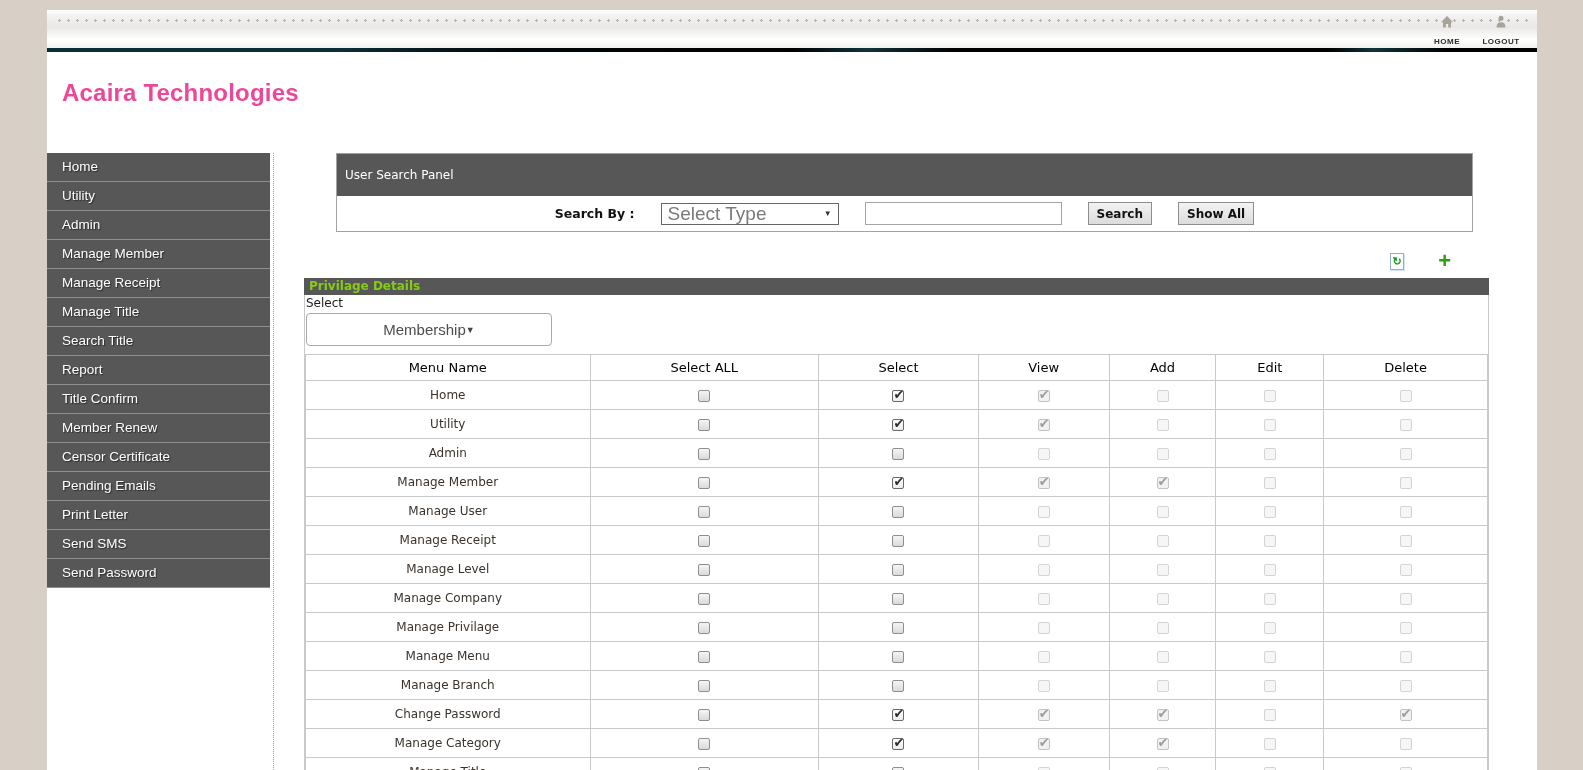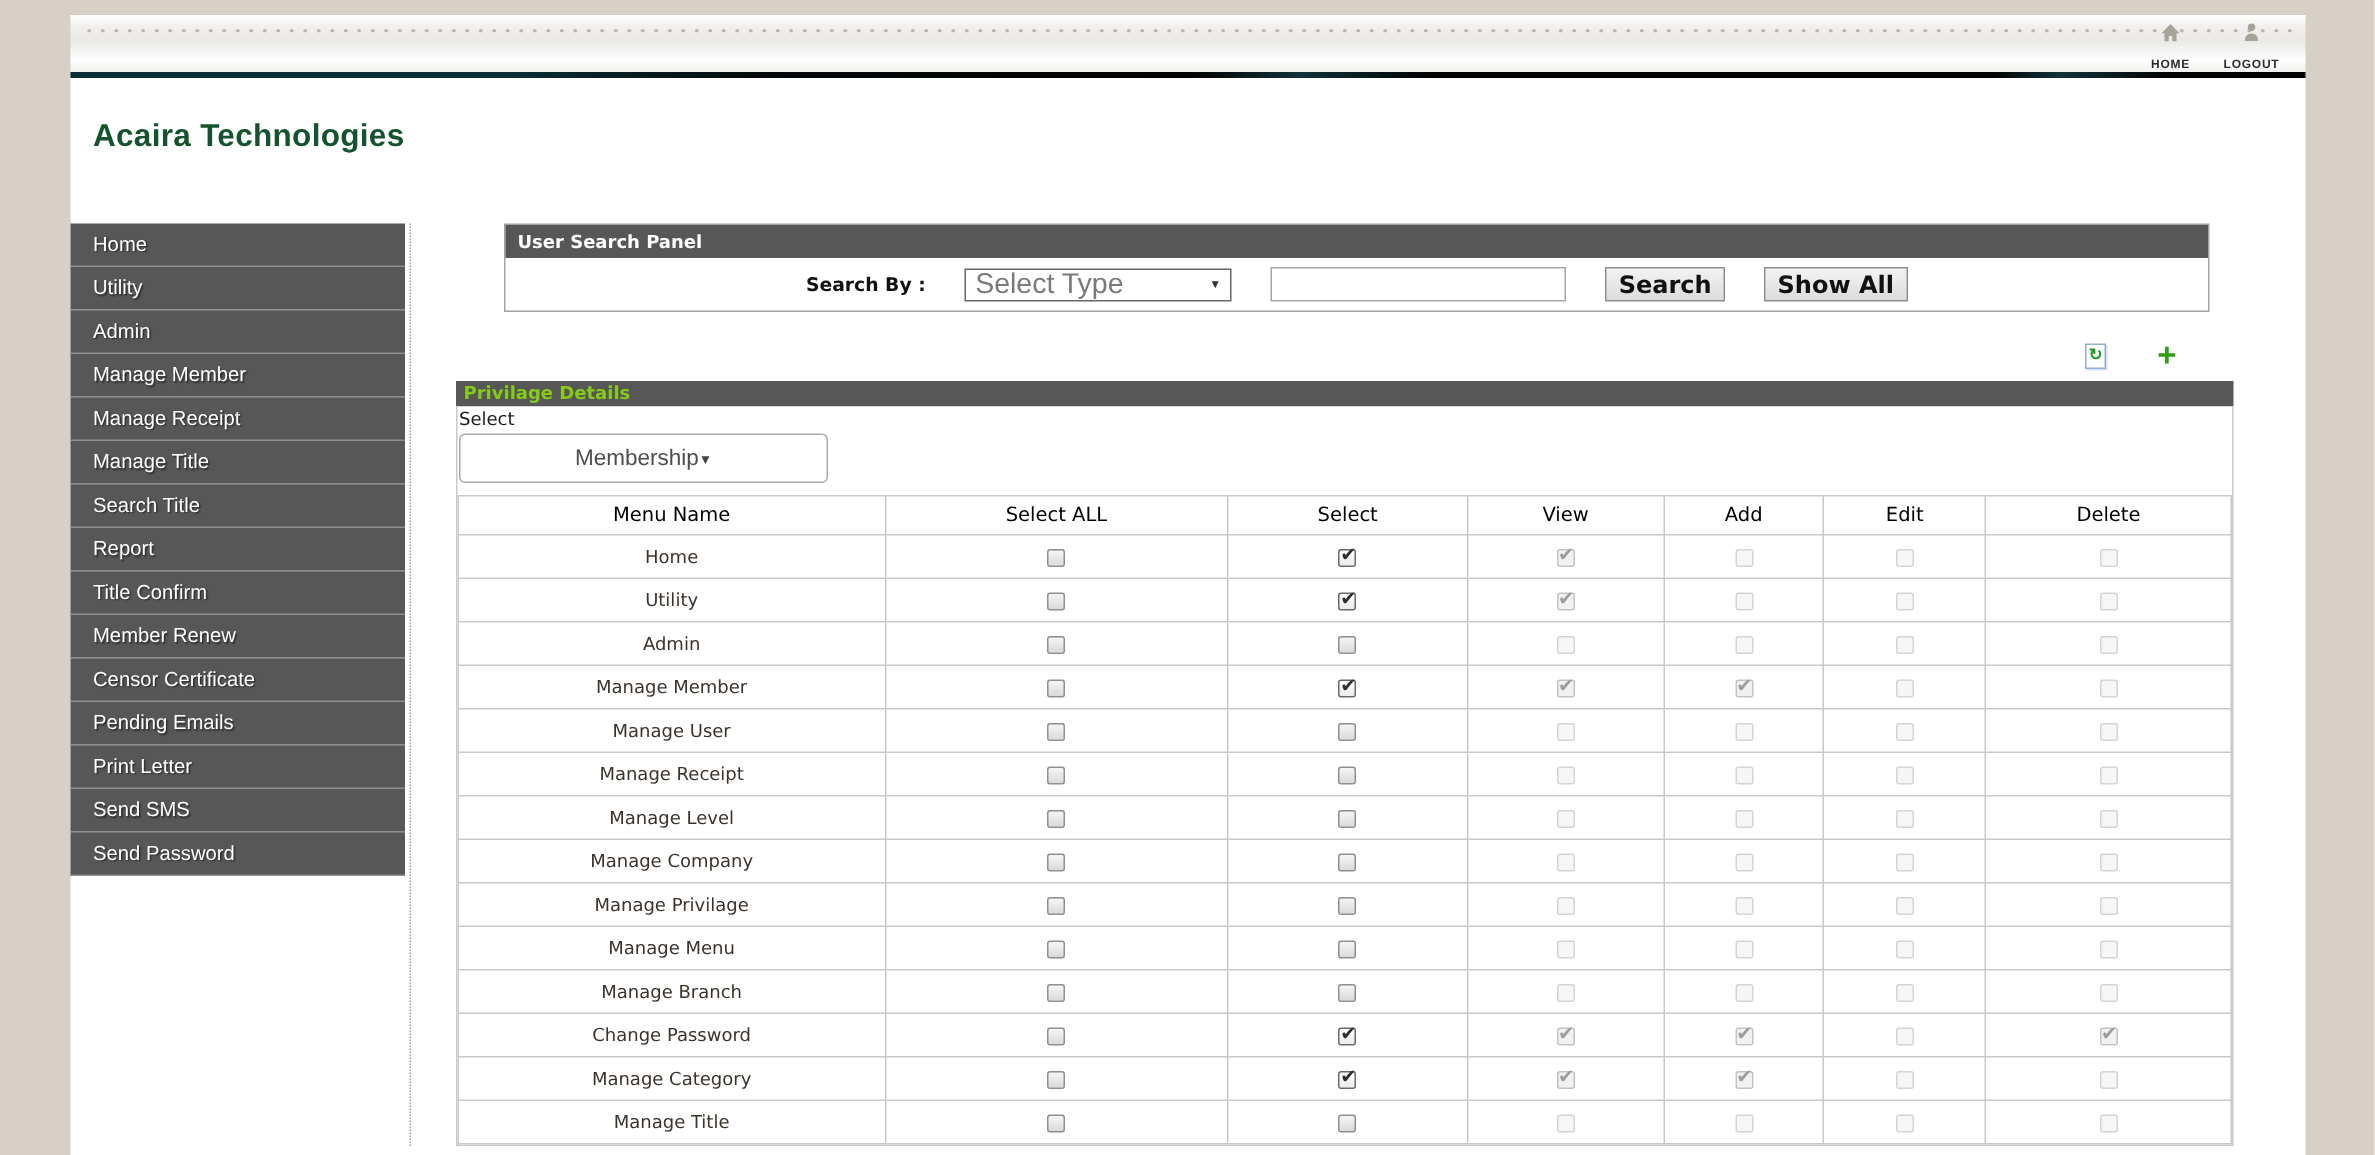--- a/index.html
+++ b/index.html
@@ -18,48 +18,48 @@
   .top-links { position:absolute; right:12px; top:4px; display:flex; gap:6px; }
   .top-link { width:48px; display:flex; flex-direction:column; align-items:center; cursor:pointer; }
   .top-link svg { width:16px; height:16px; }
   .top-link .lbl { margin-top:3px; font-size:8px; font-weight:bold; letter-spacing:.5px; color:#2a2a2a; }
 
   .darkline { height:4px;
     background:linear-gradient(90deg,#0b2d35 0%,#0b2d35 20%,#06181c 26%,#020608 32%,#000 50%,#10333a 55%,#000 61%,#000 86%,#12343b 89%,#000 94%,#000 100%); }
 
   
   .content { background:#ffffff; min-height:718px; padding-bottom:10px; }
-  .page-title { padding:27px 0 0 15px; font-size:21px; font-weight:bold; color:#14532d; letter-spacing:.2px; }
+  .page-title { padding:27px 0 0 15px; font-size:24px; font-weight:bold; color:#ec4899; letter-spacing:.2px; }
 
   .layout { display:flex; align-items:stretch; margin-top:46px; }
 
   
   .sidebar { width:223px; flex:0 0 223px; }
   .sidebar ul { list-style:none; }
   .sidebar li { background:#575757; border-bottom:1px solid #8f8f8f; height:29px; line-height:28px;
     padding-left:15px; color:#fff; font-size:13.5px; text-shadow:1px 1px 1px rgba(0,0,0,.5); cursor:pointer; }
   .sidebar li:last-child { border-bottom:1px solid #8f8f8f; }
 
   .v-divider { width:4px; flex:0 0 4px; border-right:1px dotted #a39b8e; }
 
   
   .main { flex:1; position:relative; }
 
   
   .search-panel { margin-left:62px; width:1137px; border:1px solid #a2a2a2; background:#fff; }
   .search-panel .panel-head { background:#575757; color:#fff; font-family:"DejaVu Sans", sans-serif;
-    font-size:12px; font-weight:bold; padding:4px 8px; }
+    font-size:12px; font-weight:normal; padding:14px 8px; }
   .search-panel .panel-body { height:35px; display:flex; align-items:center; justify-content:center; gap:26px; }
   .searchby-label { font-family:"DejaVu Sans", sans-serif; font-size:12.5px; font-weight:bold; color:#111; }
   .type-select { width:178px; height:22px; border:1px solid #666; background:#fff; display:flex;
     align-items:center; justify-content:space-between; padding:0 6px; cursor:pointer; }
   .type-select .val { font-size:19px; color:#7a7a7a; }
   .type-select .arrow { font-size:8px; color:#333; }
   .search-input { width:197px; height:23px; border:1px solid #a5a5a5; font-size:13px; padding:0 4px; }
-  .btn { height:23px; padding:0 8px; font-family:"DejaVu Sans", sans-serif; font-size:16px; font-weight:bold;
+  .btn { height:23px; padding:0 8px; font-family:"DejaVu Sans", sans-serif; font-size:12px; font-weight:bold;
     color:#111; background:linear-gradient(#f3f3f3,#dcdcdc); border:1px solid #8d8d8d; cursor:pointer; }
 
   
   .tool-row { margin-left:30px; width:1185px; margin-top:18px; height:22px;
     display:flex; align-items:center; justify-content:flex-end; gap:34px; padding-right:38px; }
   .doc-icon { width:14px; height:17px; border:1px solid #93aed2; background:#fdfeff; display:flex;
     align-items:center; justify-content:center; cursor:pointer; box-shadow:1px 1px 0 #d7e2f2; }
   .doc-icon span { font-size:11px; font-weight:bold; color:#1f9b1f; line-height:1; }
   .plus-icon { font-size:22px; font-weight:bold; color:#2f9e0e; line-height:20px; cursor:pointer; }
 

